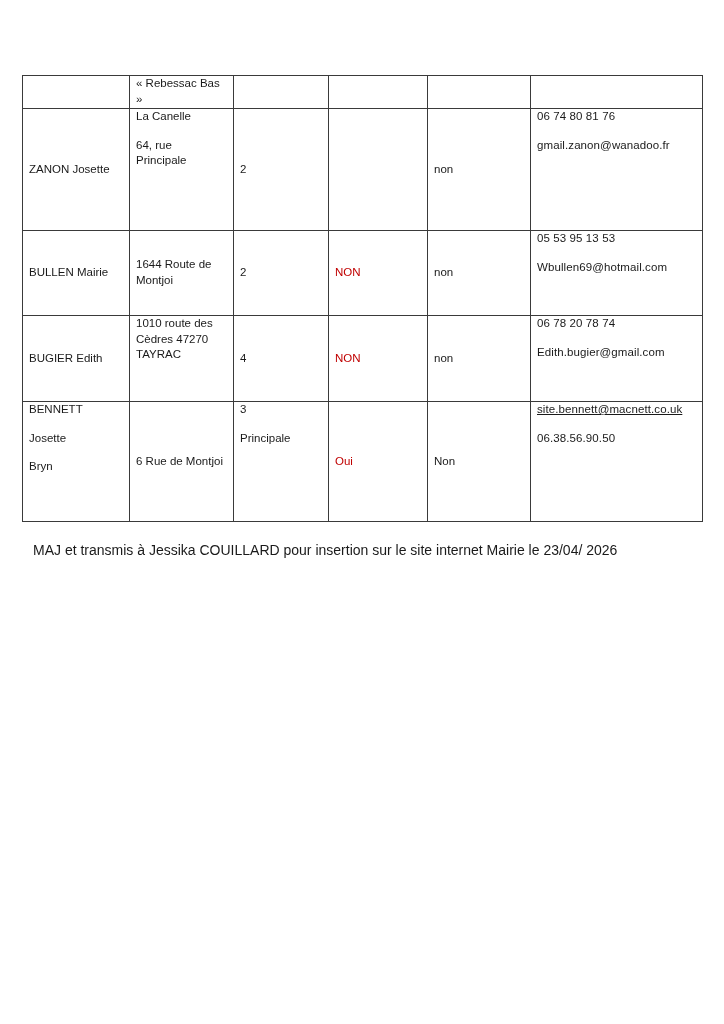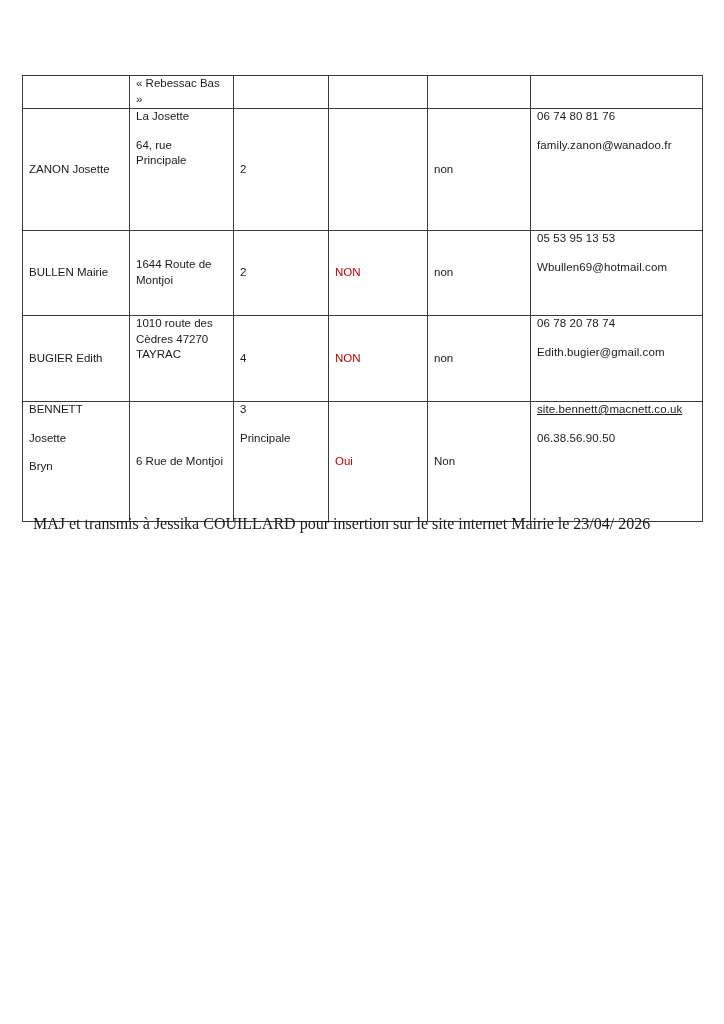--- a/index.html
+++ b/index.html
@@ -75,23 +75,23 @@
   
   .alt-face { font-family: "Liberation Sans", sans-serif; letter-spacing: 0.1px; }
 
   
   .doc-face { font-family: "Liberation Sans", sans-serif; }
 
   
   .footer-note {
     position: absolute;
     left: 33px;
-    top: 467px;
-    font-family: Liberation Serif, serif;
-    font-size: 16px;
+    top: 495px;
+    font-family: Liberation Sans, sans-serif;
+    font-size: 14px;
     line-height: 1.4;
     color: #1a1a1a;
     white-space: nowrap;
   }
 </style>
 </head>
 <body>
 
 <div class="page">
 
@@ -125,38 +125,38 @@
         <td class="va-top">
           <span class="cell-line"></span>
         </td>
       </tr>
 
       <tr class="row-zanon">
         <td class="va-middle">
           <span class="cell-line">ZANON Josette</span>
         </td>
         <td class="va-top">
-          <span class="cell-line">La Josette</span>
+          <span class="cell-line">La Canelle</span>
           <span class="gap-line"></span>
           <span class="cell-line">64, rue</span>
           <span class="cell-line">Principale</span>
         </td>
         <td class="va-middle">
           <span class="cell-line">2</span>
         </td>
         <td class="va-middle">
           <span class="cell-line"></span>
         </td>
         <td class="va-middle">
           <span class="cell-line">non</span>
         </td>
         <td class="va-top alt-face">
           <span class="cell-line">06 74 80 81 76</span>
           <span class="gap-line"></span>
-          <span class="cell-line">family.zanon@wanadoo.fr</span>
+          <span class="cell-line">gmail.zanon@wanadoo.fr</span>
         </td>
       </tr>
 
       <tr class="row-bullen">
         <td class="va-middle">
           <span class="cell-line">BULLEN Mairie</span>
         </td>
         <td class="va-middle">
           <span class="cell-line">1644 Route de</span>
           <span class="cell-line">Montjoi</span>

